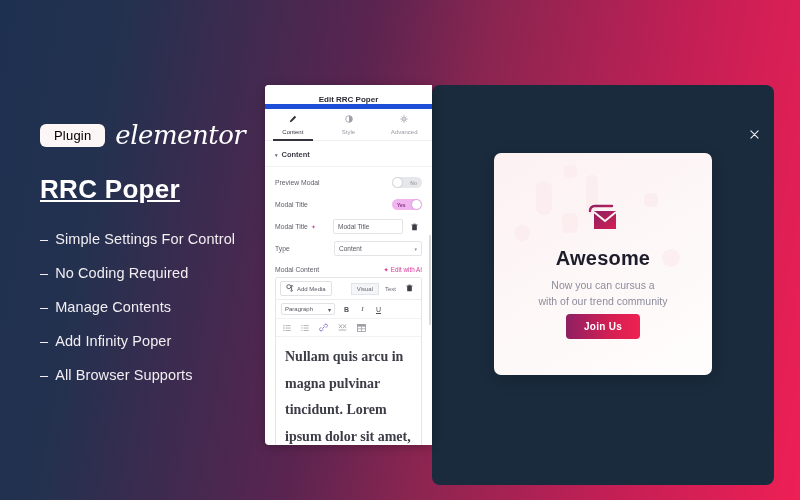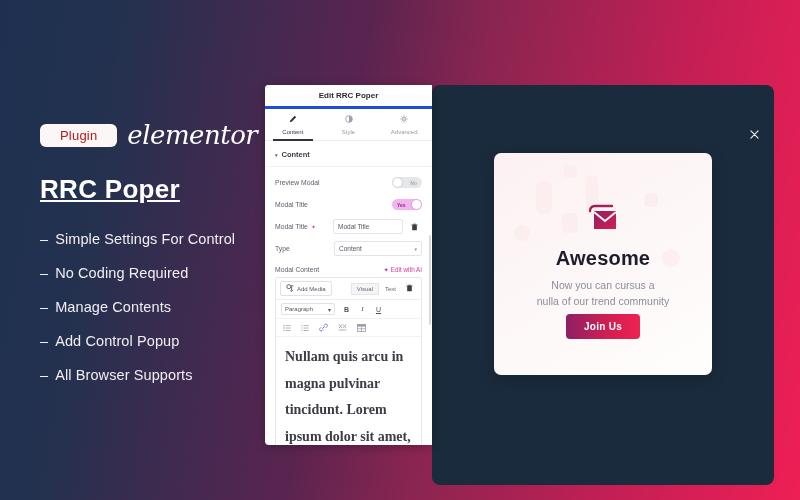--- a/index.html
+++ b/index.html
@@ -10,22 +10,22 @@
   #stage {
     position: relative; width: 800px; height: 500px;
     background: linear-gradient(100deg, #1e3050 0%, #23314f 14%, #5a2450 42%, #8a2550 56%, #c21f55 78%, #ee1f55 100%);
     overflow: hidden;
   }
 
   
   .promo { position: absolute; left: 40px; top: 120px; width: 230px; }
   .badge-row { display: flex; align-items: center; gap: 10px; height: 30px; }
   .plugin-badge {
-    background: #fdf6f6; color: #b91c1c; font-size: 13px; font-weight: 400;
-    padding: 5px 20px; border-radius: 6px; letter-spacing: .2px; line-height: 1;
+    background: #fdf6f6; color: #000000; font-size: 13px; font-weight: 400;
+    padding: 5px 14px; border-radius: 6px; letter-spacing: .2px; line-height: 1;
   }
   .elementor-logo {
     color: #fff; font-size: 26px; line-height: 1;
     font-family: "DejaVu Serif", serif; font-style: italic; font-weight: 400;
     letter-spacing: -0.5px;
   }
   .promo-title {
     margin-top: 24px; color: #ffffff; font-size: 26px; font-weight: bold;
     letter-spacing: .3px;
     text-decoration: underline;
@@ -78,22 +78,22 @@
   }
 
   
   .panel {
     position: absolute; left: 265px; top: 85px; width: 167px; height: 360px;
     background: #ffffff; border-radius: 4px 0 0 4px; overflow: hidden;
     box-shadow: 0 2px 10px rgba(0,0,0,.25);
     font-size: 7px; color: #4a4a58;
   }
   .panel-head {
-    height: 24px; display: flex; align-items: center; justify-content: center;
-    background: #fff; border-bottom: 3px solid #1d4ed8;
+    height: 24px; display: flex; align-items: flex-end; justify-content: center;
+    background: #fff; border-bottom: 5px solid #1d4ed8;
   }
   .panel-head-title { font-size: 8px; font-weight: bold; color: #2b2b35; }
 
   .tabs { display: flex; border-bottom: 1px solid #eceef0; background: #fff; }
   .tab {
     flex: 1; text-align: center; padding: 6px 0 5px; cursor: pointer;
     color: #9a9aa5; position: relative;
   }
   .tab .tab-ico { display: block; font-size: 9px; margin-bottom: 3px; color: #a0a0ab; }
   .tab .tab-lbl { font-size: 6px; }
@@ -222,21 +222,21 @@
       <div class="feature">
         <span class="dash">–</span>
         <span>No Coding Required</span>
       </div>
       <div class="feature">
         <span class="dash">–</span>
         <span>Manage Contents</span>
       </div>
       <div class="feature">
         <span class="dash">–</span>
-        <span>Add Control Popup</span>
+        <span>Add Infinity Poper</span>
       </div>
       <div class="feature">
         <span class="dash">–</span>
         <span>All Browser Supports</span>
       </div>
     </div>
   </div>
 
   <div class="dark-card">
 
@@ -268,21 +268,21 @@
           <path d="M4 8 Q4 3 9 3 L26 3" stroke="url(#envg)" stroke-width="2.4" fill="none" stroke-linecap="round"></path>
           <rect x="8" y="8" width="22" height="18" fill="url(#envg)"></rect>
           <path d="M8 9 L19 18 L30 9" stroke="#fdf6f6" stroke-width="2" fill="none"></path>
         </svg>
       </div>
 
       <div class="popup-title">Awesome</div>
 
       <div class="popup-sub">
         <span>Now you can cursus a</span><br>
-        <span>nulla of our trend community</span>
+        <span>with of our trend community</span>
       </div>
 
       <button class="join-btn">Join Us</button>
     </div>
   </div>
 
   <div class="panel">
 
     <div class="panel-head">
       <span class="panel-head-title">Edit RRC Poper</span>

